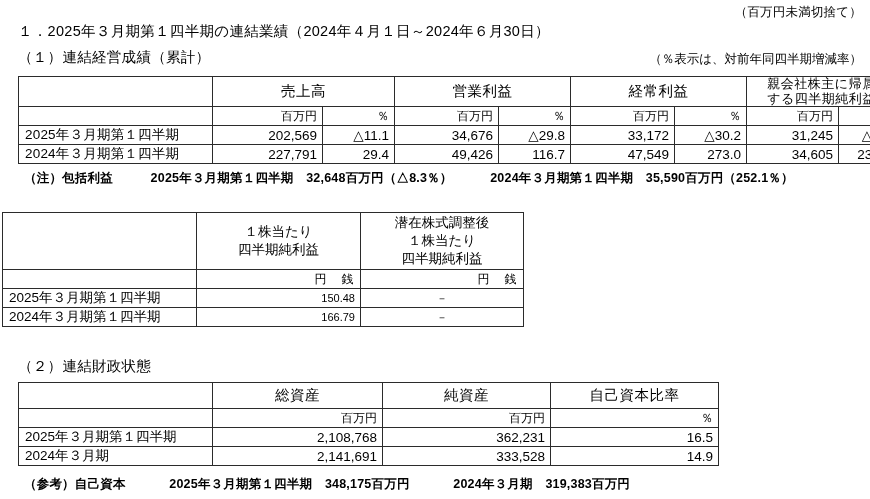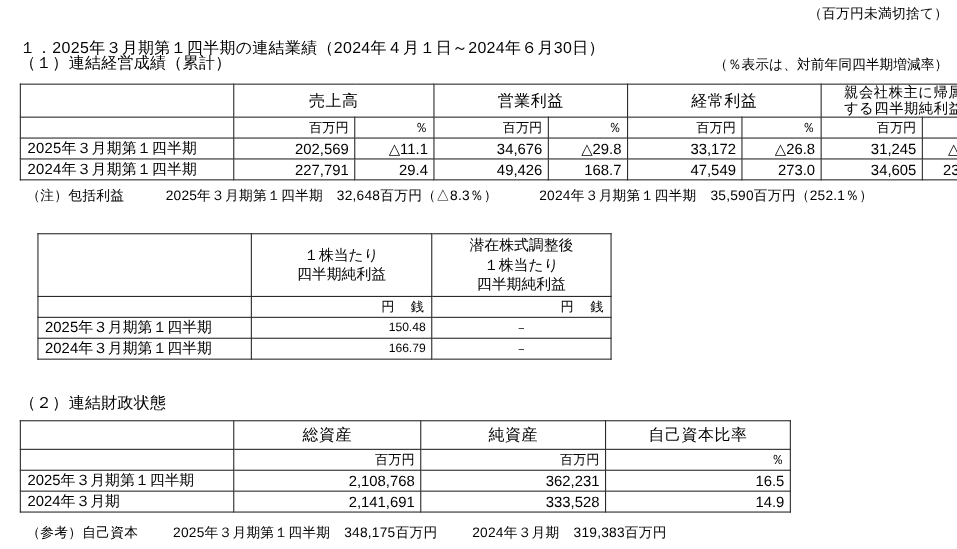--- a/index.html
+++ b/index.html
@@ -27,21 +27,21 @@
     top: 4px;
     font-size: 12.5px;
     letter-spacing: 0.2px;
   }
   .h-section {
     position: absolute;
     font-size: 14.5px;
     letter-spacing: 0.3px;
     white-space: nowrap;
   }
-  #title1 { left: 18px; top: 34px; }
+  #title1 { left: 18px; top: 22px; }
   #sub1   { left: 18px; top: 48px; }
   #sub2   { left: 18px; top: 357px; }
   .pct-note {
     position: absolute;
     right: 8px;
     top: 51px;
     font-size: 12.5px;
     white-space: nowrap;
   }
 
@@ -88,28 +88,29 @@
   .two-line {
     line-height: 1.12;
     font-size: 13px;
   }
 
   .paren-note {
     position: absolute;
     font-size: 12.5px;
     white-space: nowrap;
     letter-spacing: 0.2px;
+    font-weight: bold;
   }
   #note1 { left: 24px; top: 170px; }
   #note1 .seg2 { display: inline-block; margin-left: 34px; }
   #note3 { left: 24px; top: 476px; }
-  #note3 .seg2 { display: inline-block; margin-left: 28px; }
+  #note3 .seg2 { display: inline-block; margin-left: 40px; }
 
   
-  #table2 { left: 34px; top: 212px; width: 521px; border-radius: 12px; }
+  #table2 { left: 2px; top: 212px; width: 521px; border-radius: 12px; }
   #table2 .hdr-main {
     height: 57px;
     font-size: 13.5px;
     line-height: 1.35;
   }
   #table2 .hdr-unit { height: 19px; font-size: 12px; font-family: Liberation Serif, serif; }
   #table2 .datarow { height: 19px; }
   #table2 .rowlabel { font-size: 13.5px; white-space: nowrap; }
   #table2 .num { font-size: 11px; margin-left: 16px; }
   .unit-pair {
@@ -171,30 +172,30 @@
         <td class="rgt">百万円</td>
         <td class="rgt">％</td>
       </tr>
       <tr class="datarow">
         <td class="lft rowlabel">2025年３月期第１四半期</td>
         <td class="rgt num">202,569</td>
         <td class="rgt num">△11.1</td>
         <td class="rgt num">34,676</td>
         <td class="rgt num">△29.8</td>
         <td class="rgt num">33,172</td>
-        <td class="rgt num">△26.8</td>
+        <td class="rgt num">△30.2</td>
         <td class="rgt num">31,245</td>
         <td class="rgt num">△9.7</td>
       </tr>
       <tr class="datarow">
         <td class="lft rowlabel">2024年３月期第１四半期</td>
         <td class="rgt num">227,791</td>
         <td class="rgt num">29.4</td>
         <td class="rgt num">49,426</td>
-        <td class="rgt num">168.7</td>
+        <td class="rgt num">116.7</td>
         <td class="rgt num">47,549</td>
         <td class="rgt num">273.0</td>
         <td class="rgt num">34,605</td>
         <td class="rgt num">231.5</td>
       </tr>
     </tbody>
   </table>
 
   <div class="paren-note" id="note1">
     <span>（注）包括利益</span>

